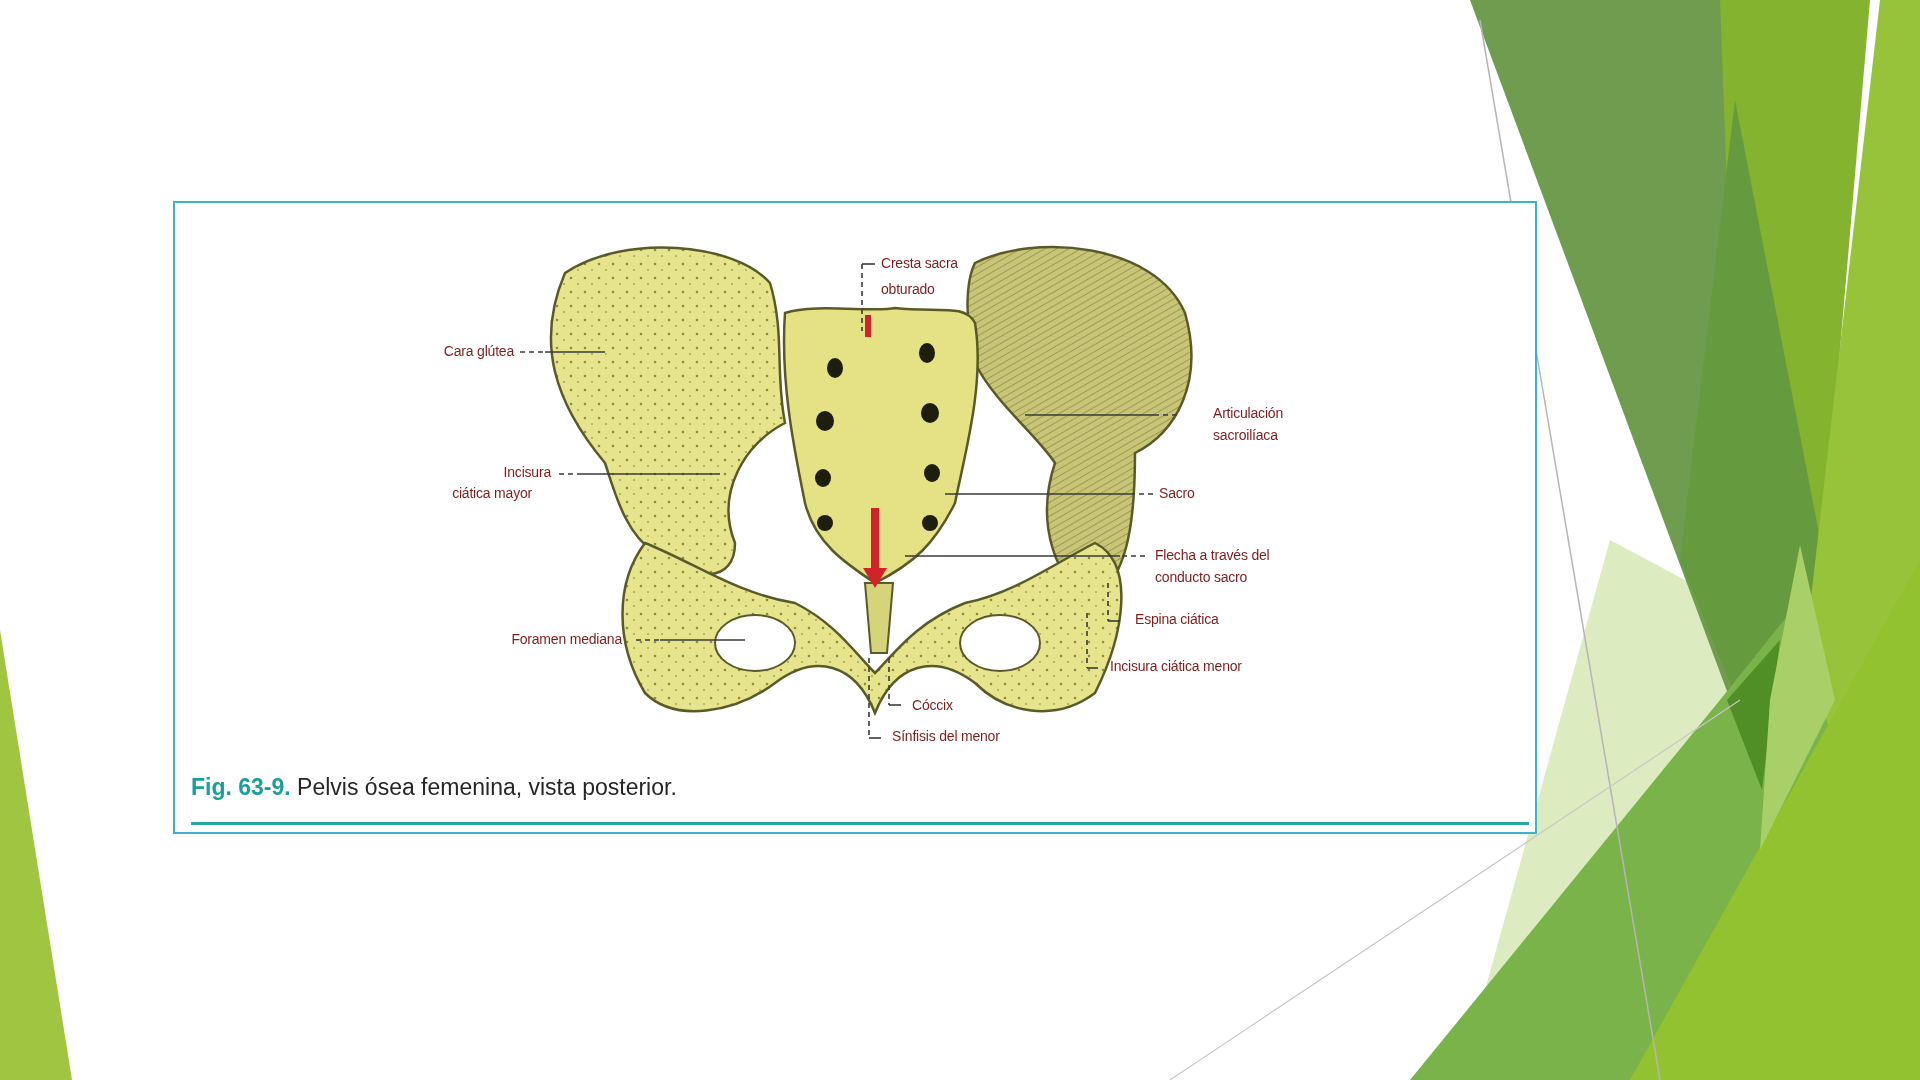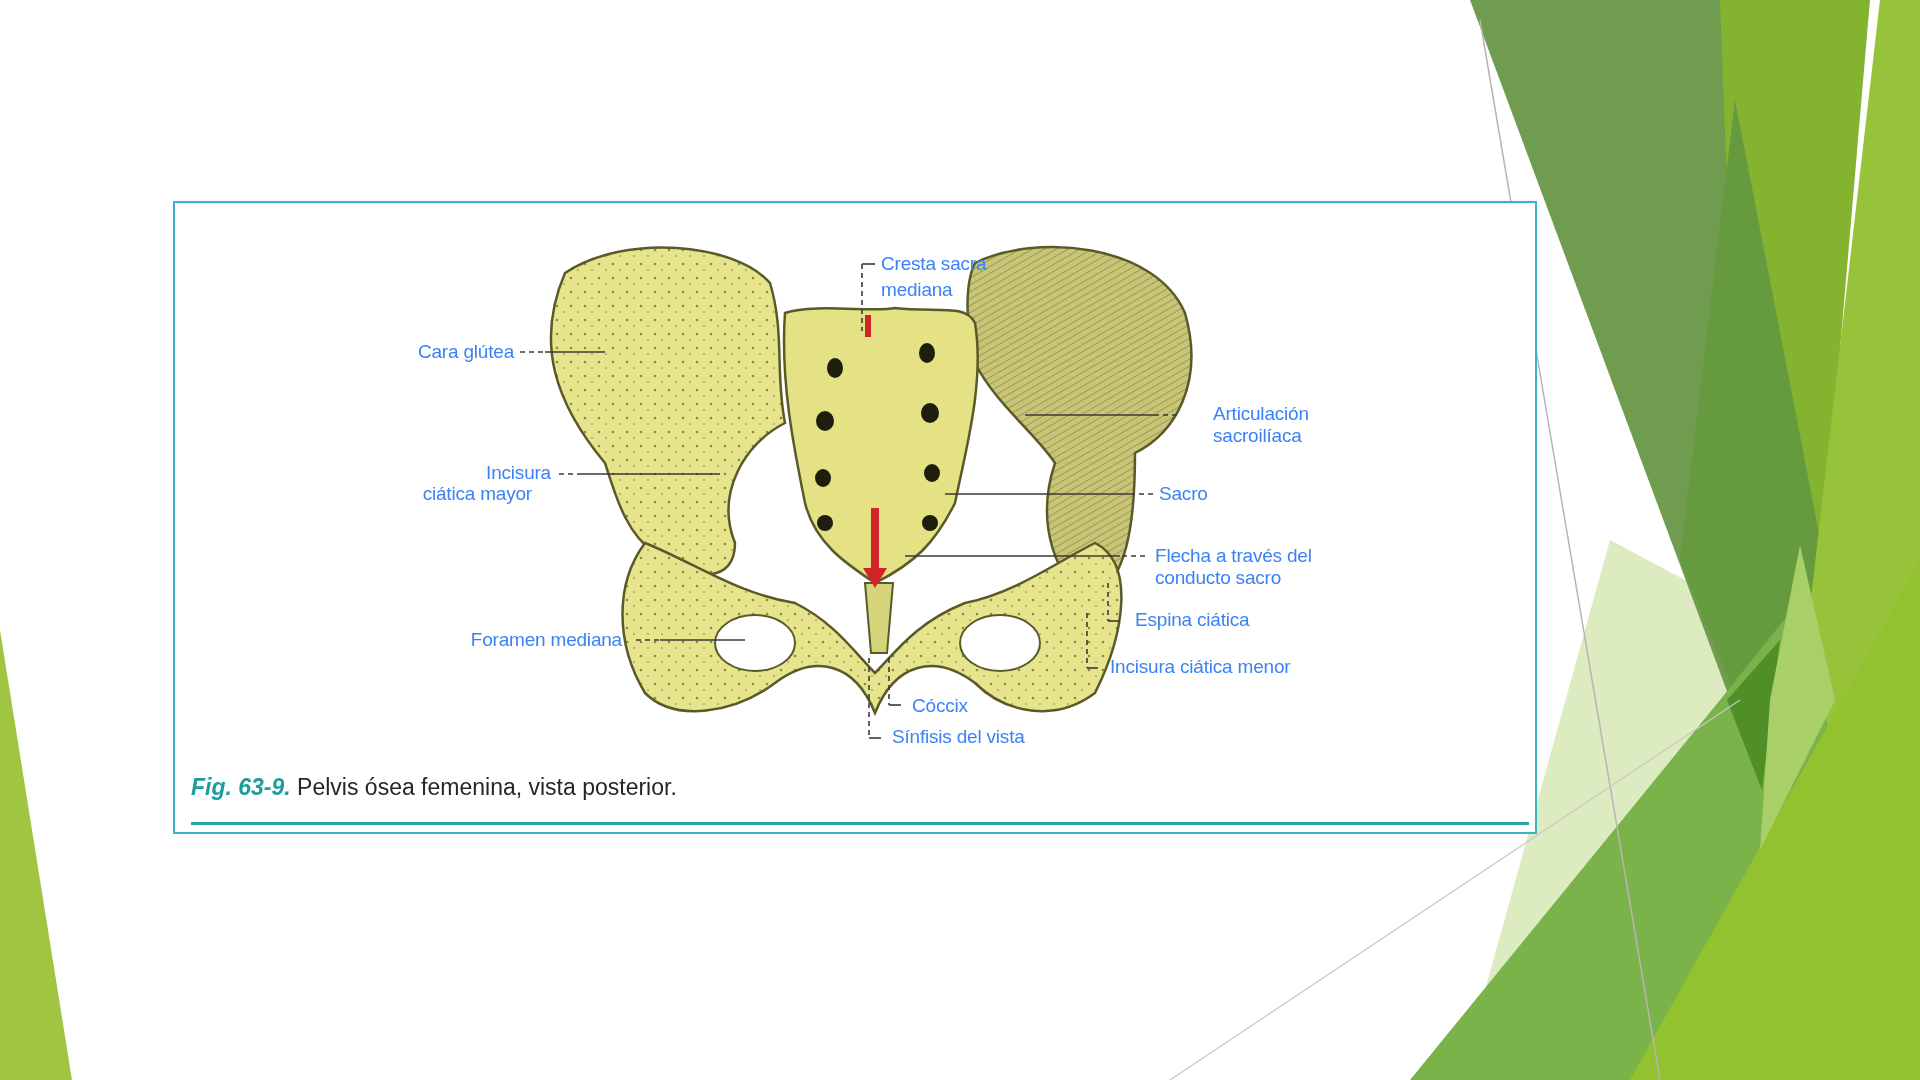--- a/index.html
+++ b/index.html
@@ -10,28 +10,28 @@
     .bg-svg { position:absolute; left:0; top:0; width:1920px; height:1080px; }
     .figure-box {
       position:absolute; left:173px; top:201px; width:1364px; height:633px;
       border:2px solid #3cb4c8; box-sizing:border-box; background:#ffffff;
     }
     .figure-rule {
       position:absolute; left:16px; right:6px; top:619px; height:3px; background:#2aa7a5;
     }
     .illus { position:absolute; left:0; top:0; width:1364px; height:633px; }
     .lbl {
-      position:absolute; font-size:19px; color:#3b82f6; line-height:23px;
+      position:absolute; font-size:14px; color:#7f1d1d; line-height:23px;
       white-space:nowrap; letter-spacing:-0.2px;
     }
     .lbl.r { text-align:center; }
     .caption {
       position:absolute; left:16px; top:571px; font-size:23px; color:#262626; white-space:nowrap;
     }
-    .caption .fig { color:#1c9e9c; font-weight:bold;font-style:italic; }
+    .caption .fig { color:#1c9e9c; font-weight:bold; }
   </style>
 </head>
 <body>
 
 <svg class="bg-svg" viewBox="0 0 1920 1080">
 
   <polygon points="0,630 0,1080 72,1080" fill="#9fc541"></polygon>
 
   <polygon points="1610,540 1760,620 1720,1080 1460,1080" fill="#dcebc0"></polygon>
   <polygon points="1470,0 1735,0 1810,660 1760,780" fill="#6f9c4f"></polygon>
@@ -109,21 +109,21 @@
       <path d="M461,437 L485,437" stroke-dasharray="5,4"></path>
         <path d="M485,437 L570,437"></path>
       <path d="M714,455 L714,502" stroke-dasharray="5,4"></path>
         <path d="M714,502 L726,502"></path>
       <path d="M694,455 L694,535" stroke-dasharray="5,4"></path>
         <path d="M694,535 L706,535"></path>
     </g>
   </svg>
 
   <div class="lbl" style="left:706px;top:49px;">Cresta sacra</div>
-  <div class="lbl" style="left:706px;top:75px;">mediana</div>
+  <div class="lbl" style="left:706px;top:75px;">obturado</div>
 
   <div class="lbl r" style="right:1021px;top:137px;">Cara glútea</div>
 
   <div class="lbl r" style="right:984px;top:258px;margin-left:7px;">Incisura</div>
   <div class="lbl r" style="right:1003px;top:279px;margin-left:27px;">ciática mayor</div>
 
   <div class="lbl" style="left:1038px;top:199px;">Articulación</div>
   <div class="lbl" style="left:1038px;top:221px;">sacroilíaca</div>
 
   <div class="lbl" style="left:984px;top:279px;">Sacro</div>
@@ -132,21 +132,21 @@
   <div class="lbl" style="left:980px;top:363px;">conducto sacro</div>
 
   <div class="lbl" style="left:960px;top:405px;">Espina ciática</div>
 
   <div class="lbl" style="left:935px;top:452px;">Incisura ciática menor</div>
 
   <div class="lbl r" style="right:913px;top:425px;">Foramen mediana</div>
 
   <div class="lbl" style="left:737px;top:491px;">Cóccix</div>
 
-  <div class="lbl" style="left:717px;top:522px;">Sínfisis del vista</div>
+  <div class="lbl" style="left:717px;top:522px;">Sínfisis del menor</div>
 
   <div class="caption">
     <span class="fig">Fig. 63-9.</span>
     <span>Pelvis ósea femenina, vista posterior.</span>
   </div>
 
   <div class="figure-rule"></div>
 </div>
 
 </body></html>

